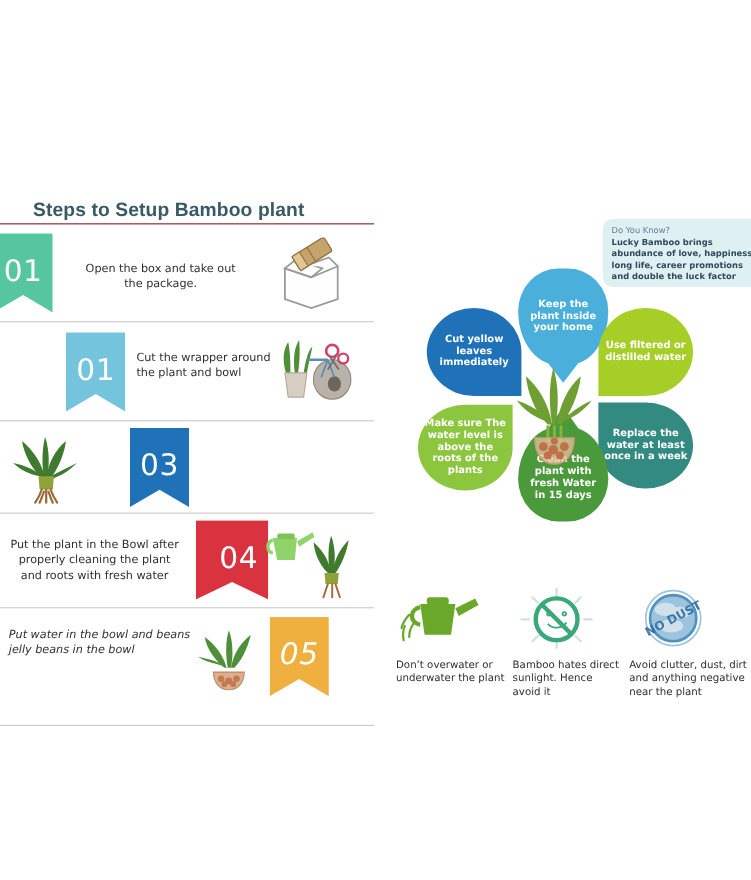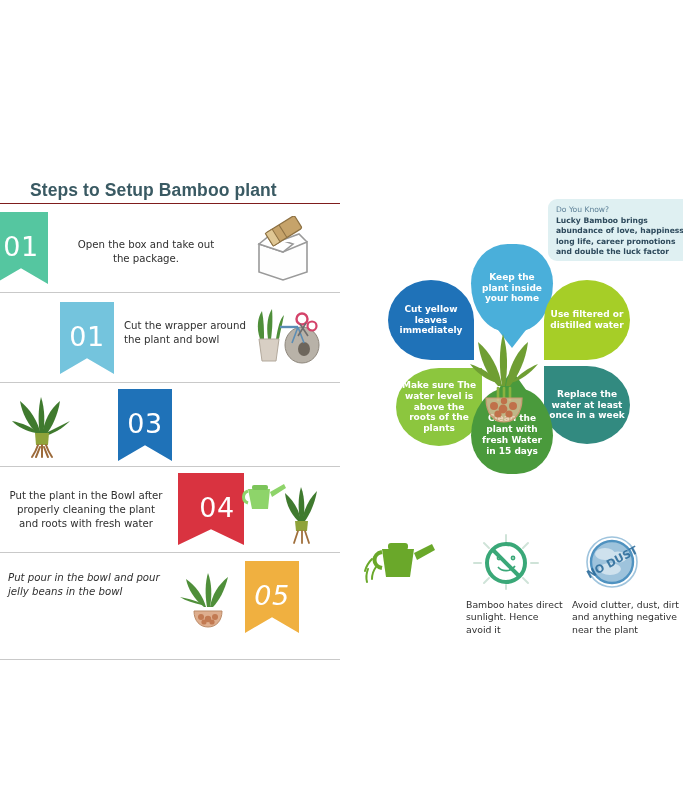--- a/index.html
+++ b/index.html
@@ -80,21 +80,21 @@
   }
   .petal .ptxt{padding:0 5px;}
   
   .p-top   {left:91px;top:-4px;width:82px;height:88px;border-radius:50% 50% 50% 50%/50% 50% 62% 62%;
             -webkit-clip-path:none;}
   .p-top::after{content:"";position:absolute;left:50%;bottom:-16px;transform:translateX(-50%);
             width:0;height:0;border-left:17px solid transparent;border-right:17px solid transparent;
             border-top:22px solid #4aafda;}
   .p-left  {left:8px;top:32px;width:86px;height:80px;border-radius:50% 50% 0 50%;}
   .p-right {left:164px;top:32px;width:86px;height:80px;border-radius:50% 50% 50% 0;}
-  .p-bl    {left:16px;top:120px;width:86px;height:78px;border-radius:50% 0 50% 50%;}
+  .p-bl    {left:0;top:120px;width:86px;height:78px;border-radius:50% 0 50% 50%;}
   .p-br    {left:164px;top:118px;width:86px;height:78px;border-radius:0 50% 50% 50%;}
   .p-bottom{left:91px;top:140px;width:82px;height:86px;border-radius:50% 50% 50% 50%/62% 62% 50% 50%;}
   .p-bottom::before{content:"";position:absolute;left:50%;top:-18px;transform:translateX(-50%);
             width:0;height:0;border-left:17px solid transparent;border-right:17px solid transparent;
             border-bottom:24px solid #4a9a3c;}
   .p-bottom .ptxt{margin-top:8px;}
 
   
   #center-plant{position:absolute;left:468px;top:330px;width:72px;height:96px;}
 
@@ -213,21 +213,21 @@
             </g>
           </g>
         </svg>
       </div>
     </div>
 
     <div class="step-row" id="row-5">
       <div class="chev" style="background: rgb(240, 176, 64);">
         <span>05</span>
       </div>
-      <div class="step-text">Put pour in the bowl and pour jelly beans in the bowl</div>
+      <div class="step-text">Put water in the bowl and beans jelly beans in the bowl</div>
       <div class="step-art">
         <svg width="64" height="60" viewBox="0 0 64 60">
           <g fill="#4f8f3a">
             <path d="M28 36 C18 28 12 18 10 8 C20 15 27 25 30 36 Z"></path>
             <path d="M34 36 C36 24 42 14 52 6 C49 19 43 30 37 36 Z"></path>
             <path d="M31 36 C29 24 29 12 32 2 C36 12 36 26 34 36 Z"></path>
             <path d="M26 34 C18 32 10 30 4 26 C13 28 22 30 28 34 Z"></path>
           </g>
           <path d="M18 40 L46 40 C46 50 40 56 32 56 C24 56 18 50 18 40 Z" fill="#d8a07a" opacity=".85"></path>
           <path d="M18 40 L46 40 C46 50 40 56 32 56 C24 56 18 50 18 40 Z" fill="none" stroke="#bb8a66" stroke-width="1"></path>
@@ -305,20 +305,21 @@
           <rect x="28" y="10" width="20" height="7" rx="3" fill="#6aa82a"></rect>
           <path d="M54 20 L72 11 L75 17 L57 27 Z" fill="#6aa82a"></path>
           <path d="M22 19 C12 21 12 33 22 35" fill="none" stroke="#6aa82a" stroke-width="4"></path>
           <g stroke="#6aa82a" stroke-width="2" stroke-linecap="round" fill="none">
             <path d="M12 26 C8 30 6 34 5 38"></path>
             <path d="M8 36 C6 41 6 45 7 49"></path>
             <path d="M16 34 C13 38 12 42 12 46"></path>
           </g>
         </svg>
       </div>
+      <div class="d-cap">Don’t overwater or underwater the plant</div>
     </div>
 
     <div class="dont" id="dont-2">
       <div class="d-art">
         <svg width="80" height="58" viewBox="0 0 80 58">
           <g stroke="#cfe3d8" stroke-width="2" stroke-linecap="round">
             <path d="M40 2 L40 9"></path>
               <path d="M18 10 L23 15"></path>
               <path d="M62 10 L57 15"></path>
             <path d="M8 30 L15 30"></path>

